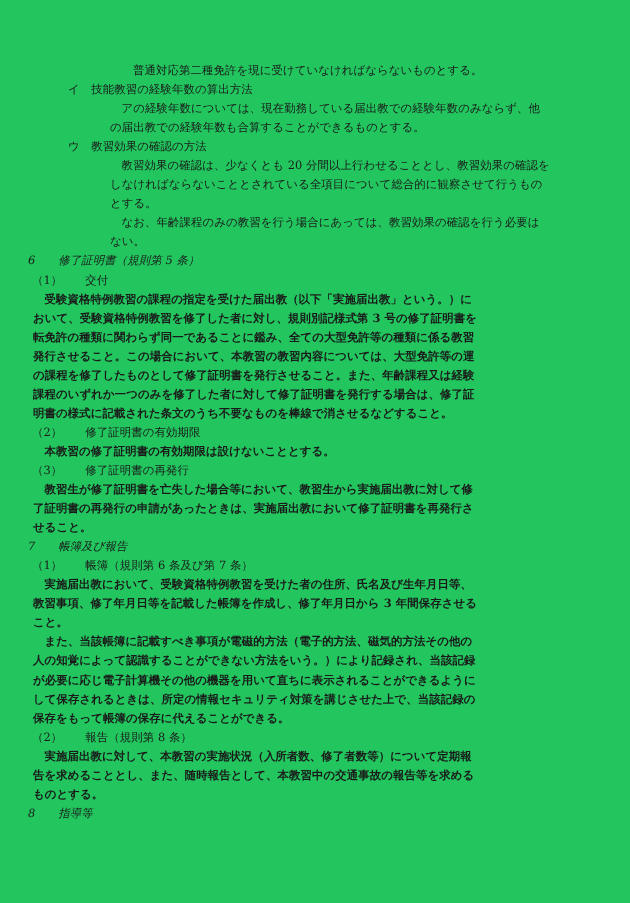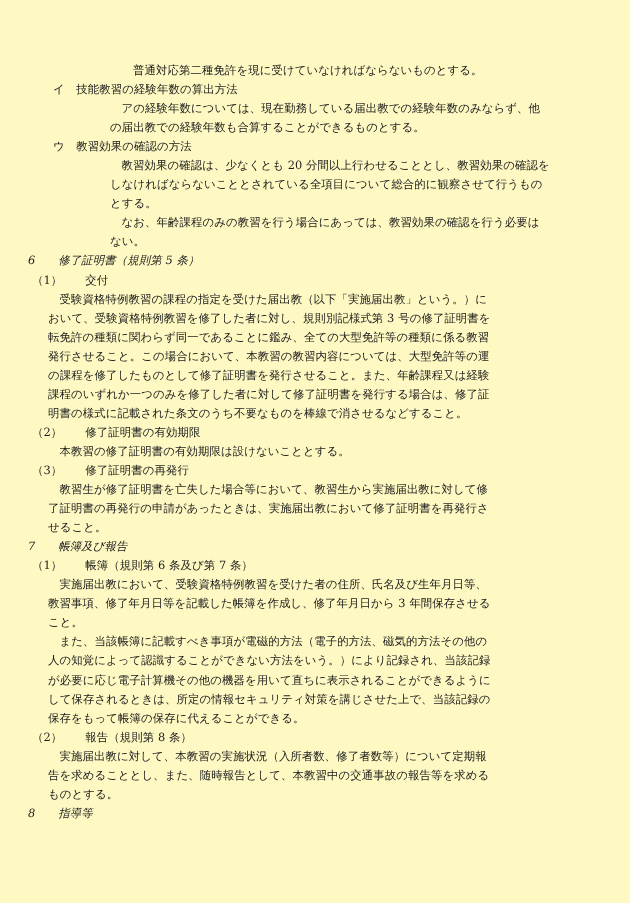--- a/index.html
+++ b/index.html
@@ -34,28 +34,28 @@
     line-height: 19.05px;
     height: 19.05px;
     white-space: pre;
     letter-spacing: 0.1px;
     font-weight: 400;
     text-rendering: geometricPrecision;
   }
   
   .lv-num      { padding-left: 28px; font-style: italic; }   
   .lv-paren    { padding-left: 32px; }   
-  .lv-kana     { padding-left: 53px; }   
+  .lv-kana     { padding-left: 68px; }   
   .lv-kana-bd  { padding-left: 110px; }  
-  .lv-body     { padding-left: 48px; }
+  .lv-body     { padding-left: 33px; font-weight: bold; }
 </style>
 </head>
 <body style="color: rgb(26, 26, 26);">
 
-<div class="page" style="background: #fef9c3;">
+<div class="page" style="background: #22c55e;">
   <div class="doc-body">
 
     <span class="ln lv-kana-bd">　　普通対応第二種免許を現に受けていなければならないものとする。</span>
     <span class="ln lv-kana">イ　技能教習の経験年数の算出方法</span>
     <span class="ln lv-kana-bd">　アの経験年数については、現在勤務している届出教での経験年数のみならず、他</span>
     <span class="ln lv-kana-bd">の届出教での経験年数も合算することができるものとする。</span>
     <span class="ln lv-kana">ウ　教習効果の確認の方法</span>
     <span class="ln lv-kana-bd">　教習効果の確認は、少なくとも 20 分間以上行わせることとし、教習効果の確認を</span>
     <span class="ln lv-kana-bd">しなければならないこととされている全項目について総合的に観察させて行うもの</span>
     <span class="ln lv-kana-bd">とする。</span>

